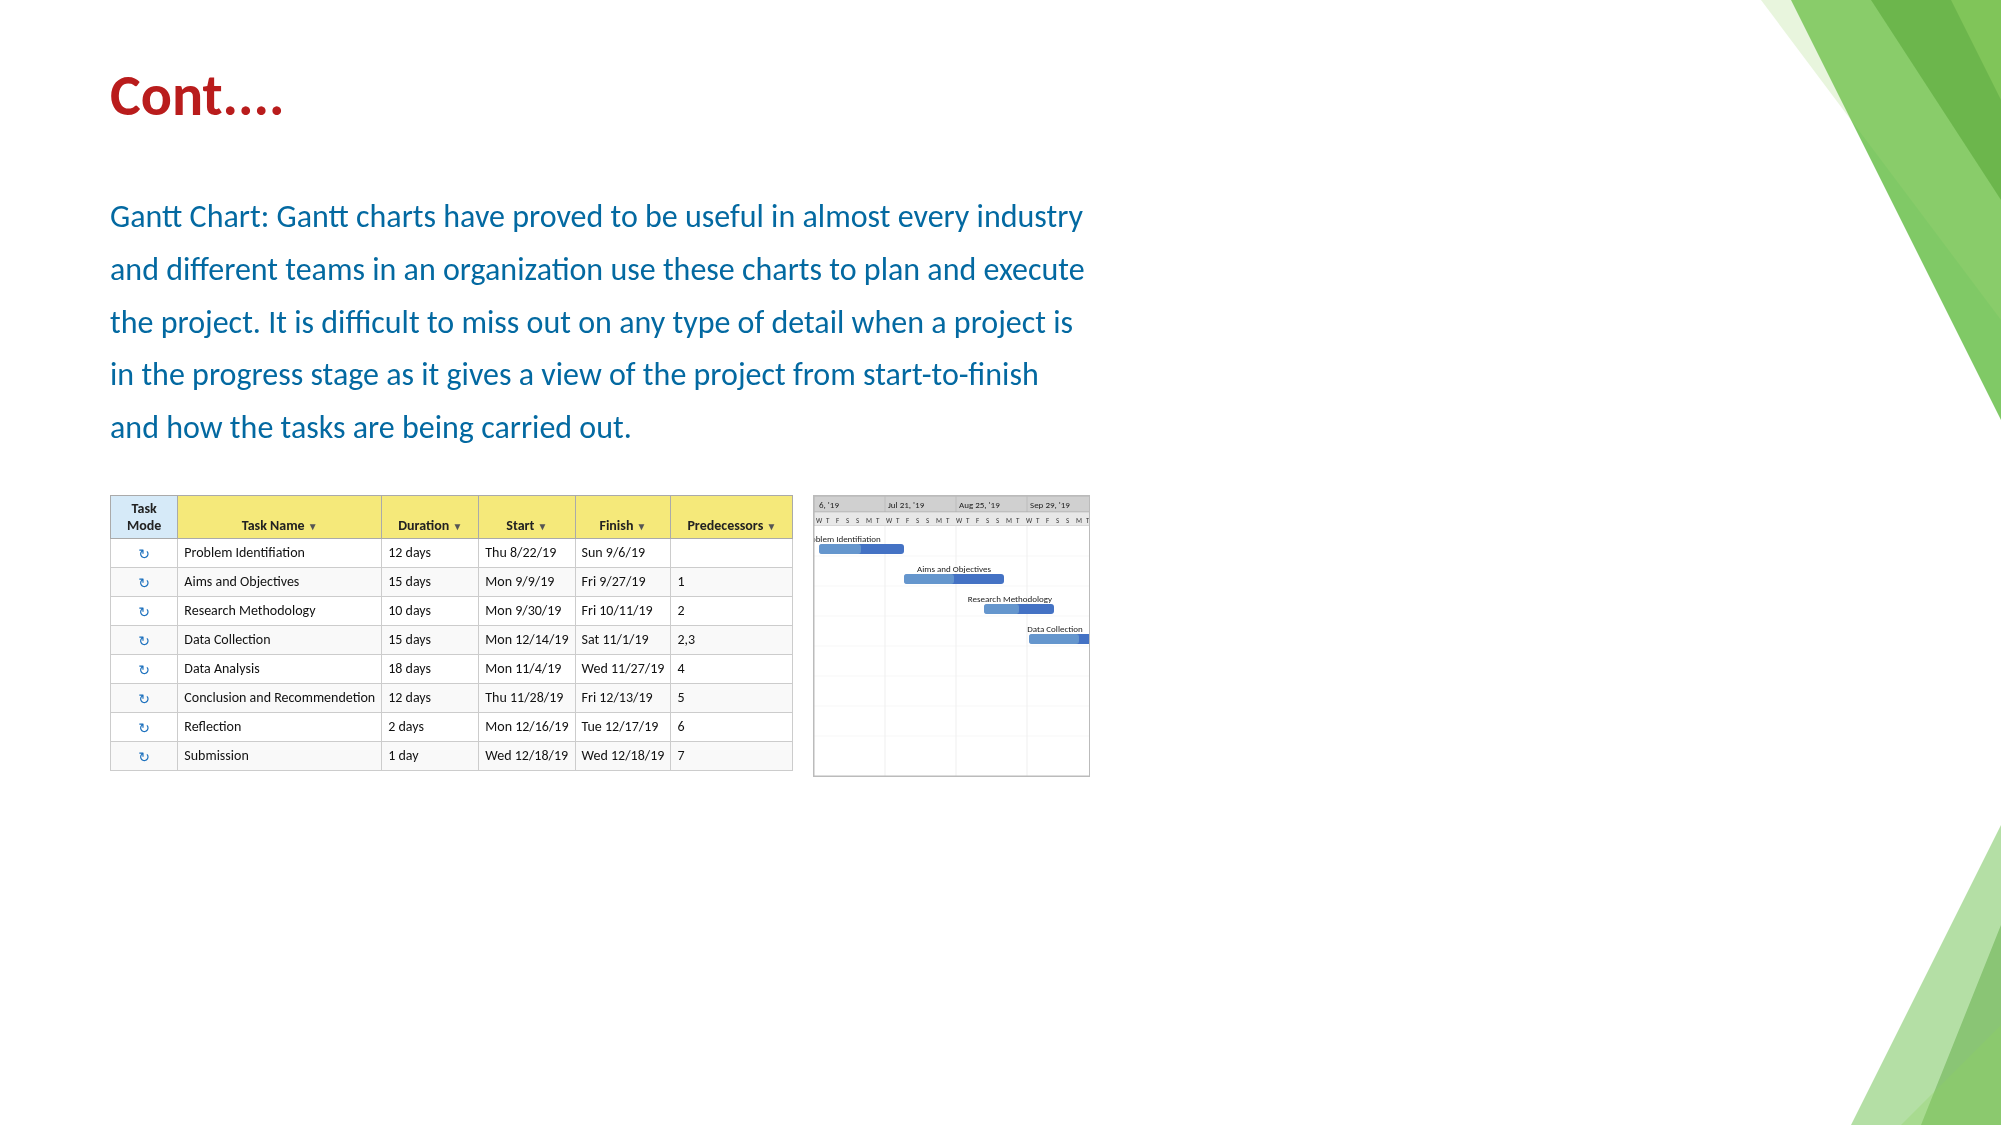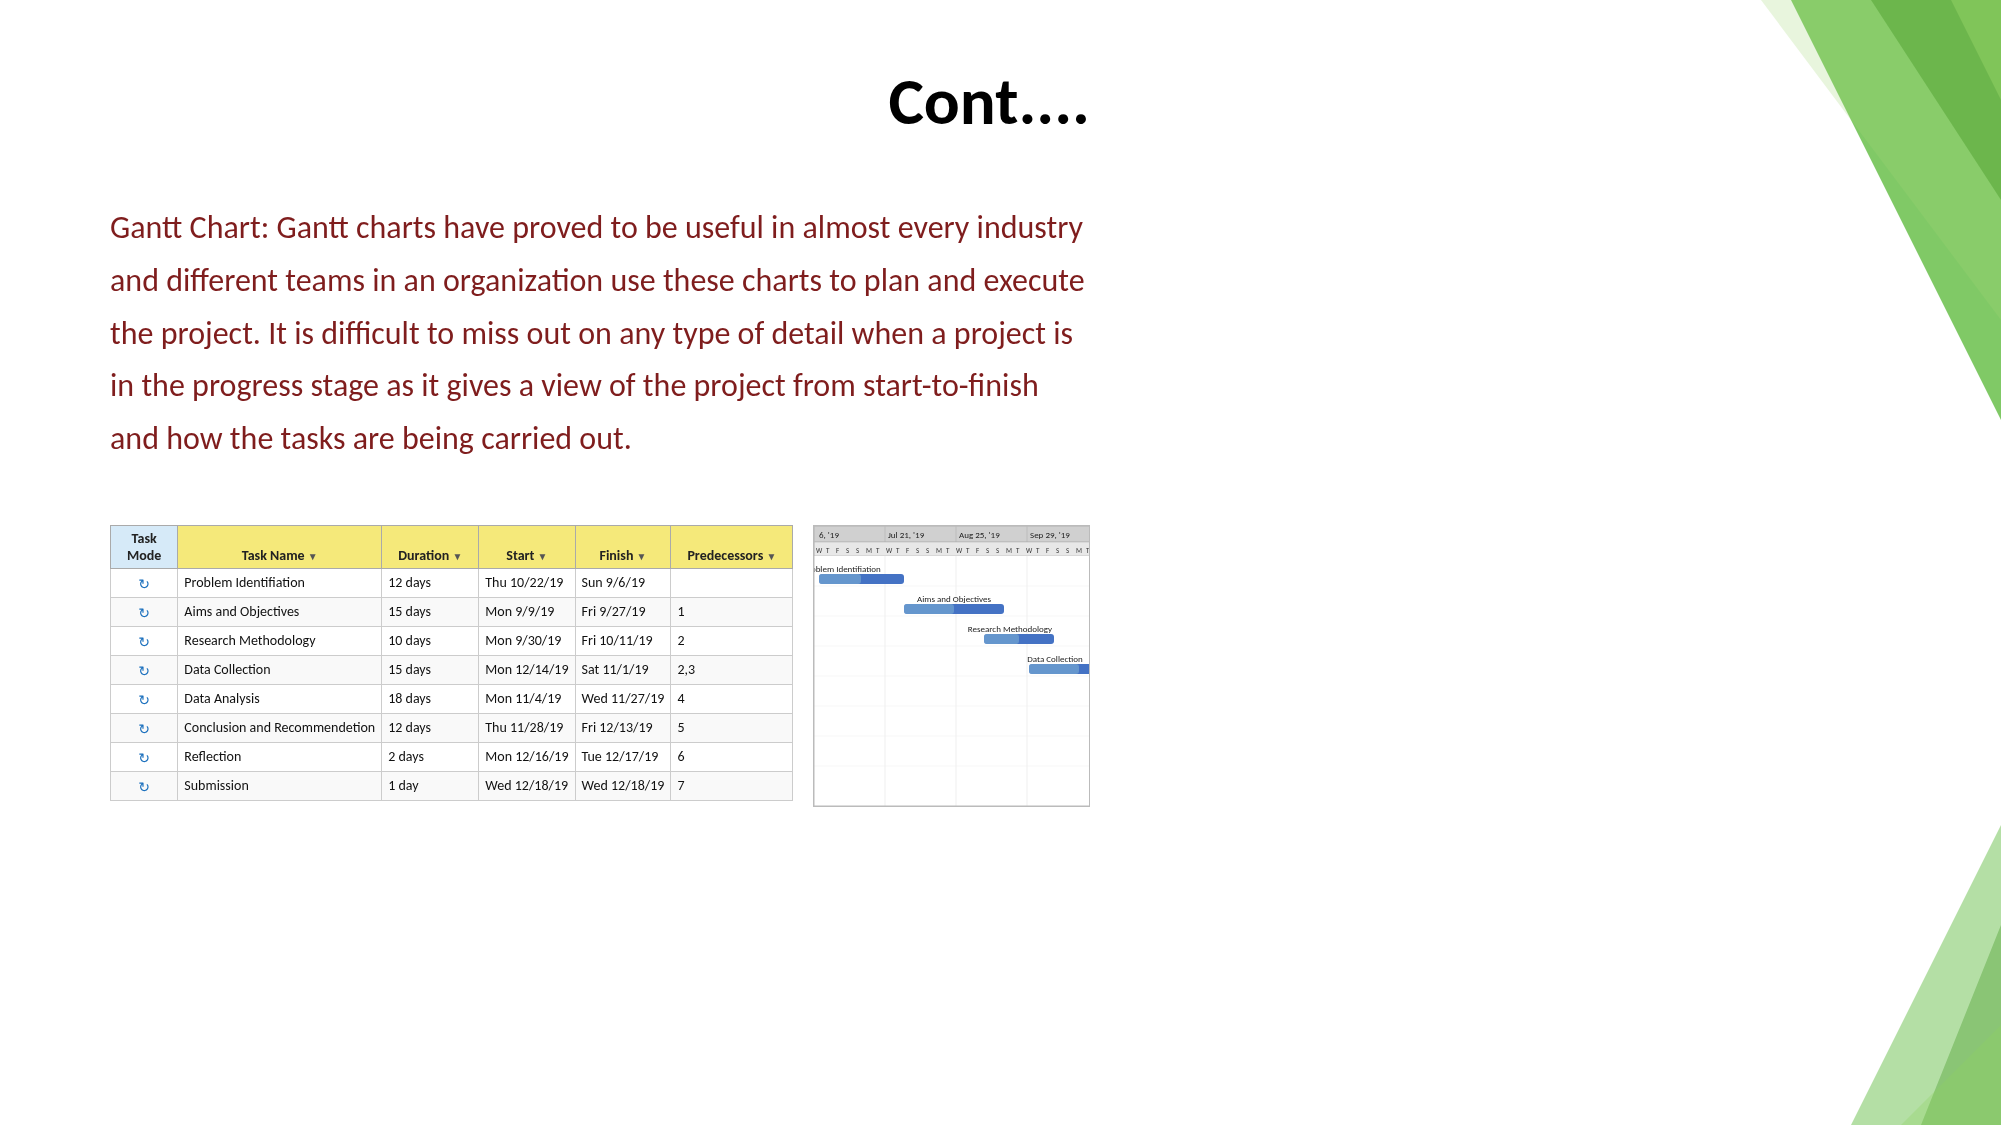--- a/index.html
+++ b/index.html
@@ -34,33 +34,33 @@
     }
 
     .main-content {
       position: relative;
       z-index: 1;
       padding: 60px 110px 40px 110px;
       max-width: 1200px;
     }
 
     .page-title {
-      text-align: right;
-      font-size: 67px;
+      text-align: left;
+      font-size: 58px;
       font-weight: bold;
-      color: #000000;
+      color: #b91c1c;
       margin-bottom: 60px;
       font-family: Calibri, Arial, sans-serif;
     }
 
     .description-text {
       font-size: 32px;
       line-height: 1.65;
-      color: #7f1d1d;
-      margin-bottom: 59px;
+      color: #0369a1;
+      margin-bottom: 40px;
       font-family: Calibri, Arial, sans-serif;
     }
 
     
     .gantt-area {
       display: flex;
       flex-direction: row;
       gap: 20px;
       align-items: flex-start;
       margin-top: 10px;
@@ -179,21 +179,21 @@
             <th>Start <span class="sort-arrow">▼</span></th>
             <th>Finish <span class="sort-arrow">▼</span></th>
             <th>Predecessors <span class="sort-arrow">▼</span></th>
           </tr>
         </thead>
         <tbody id="gantt-tbody">
         <tr>
               <td class="task-mode-cell"><span class="task-mode-icon">↻</span></td>
               <td>Problem Identifiation</td>
               <td>12 days</td>
-              <td>Thu 10/22/19</td>
+              <td>Thu 8/22/19</td>
               <td>Sun 9/6/19</td>
               <td></td>
             </tr>
             <tr>
               <td class="task-mode-cell"><span class="task-mode-icon">↻</span></td>
               <td>Aims and Objectives</td>
               <td>15 days</td>
               <td>Mon 9/9/19</td>
               <td>Fri 9/27/19</td>
               <td>1</td>

